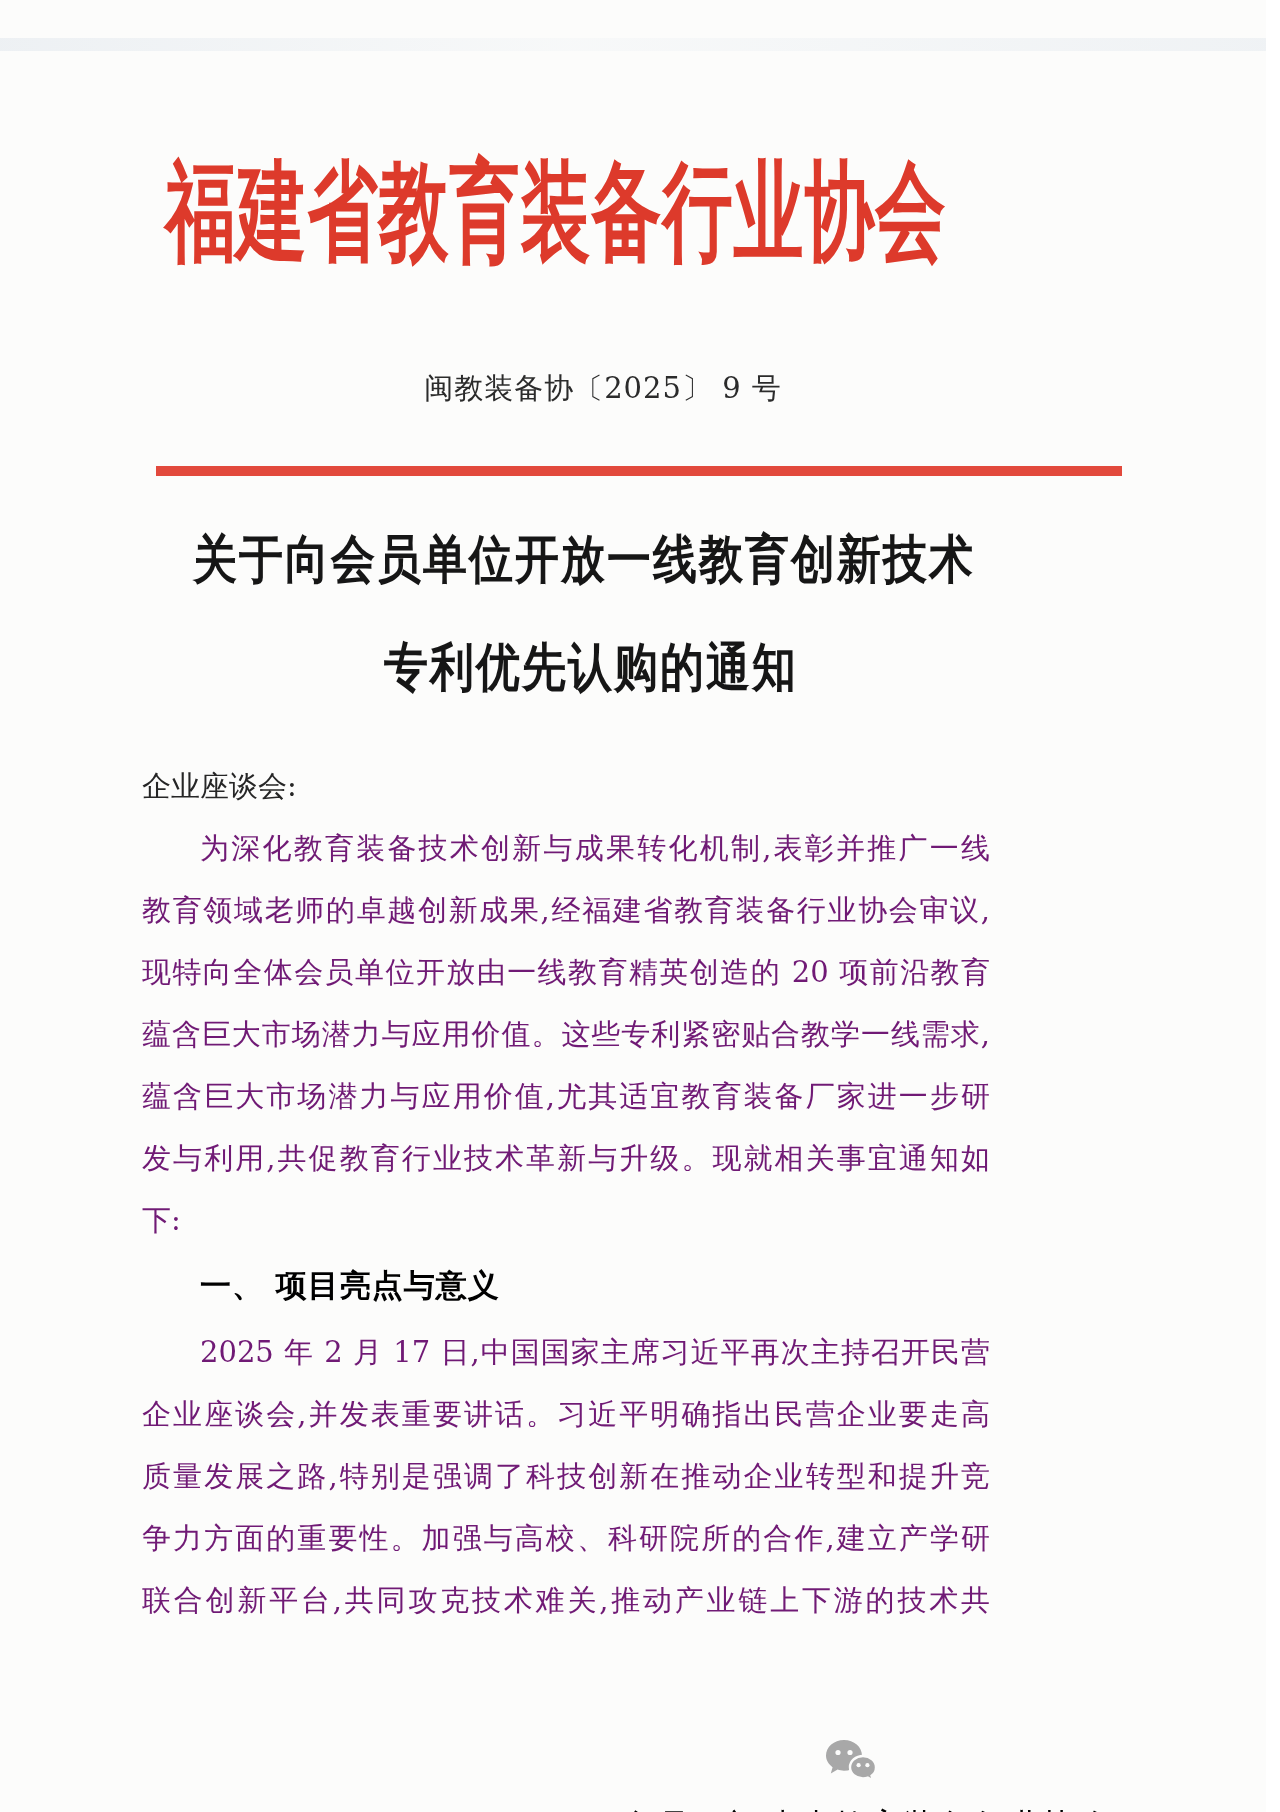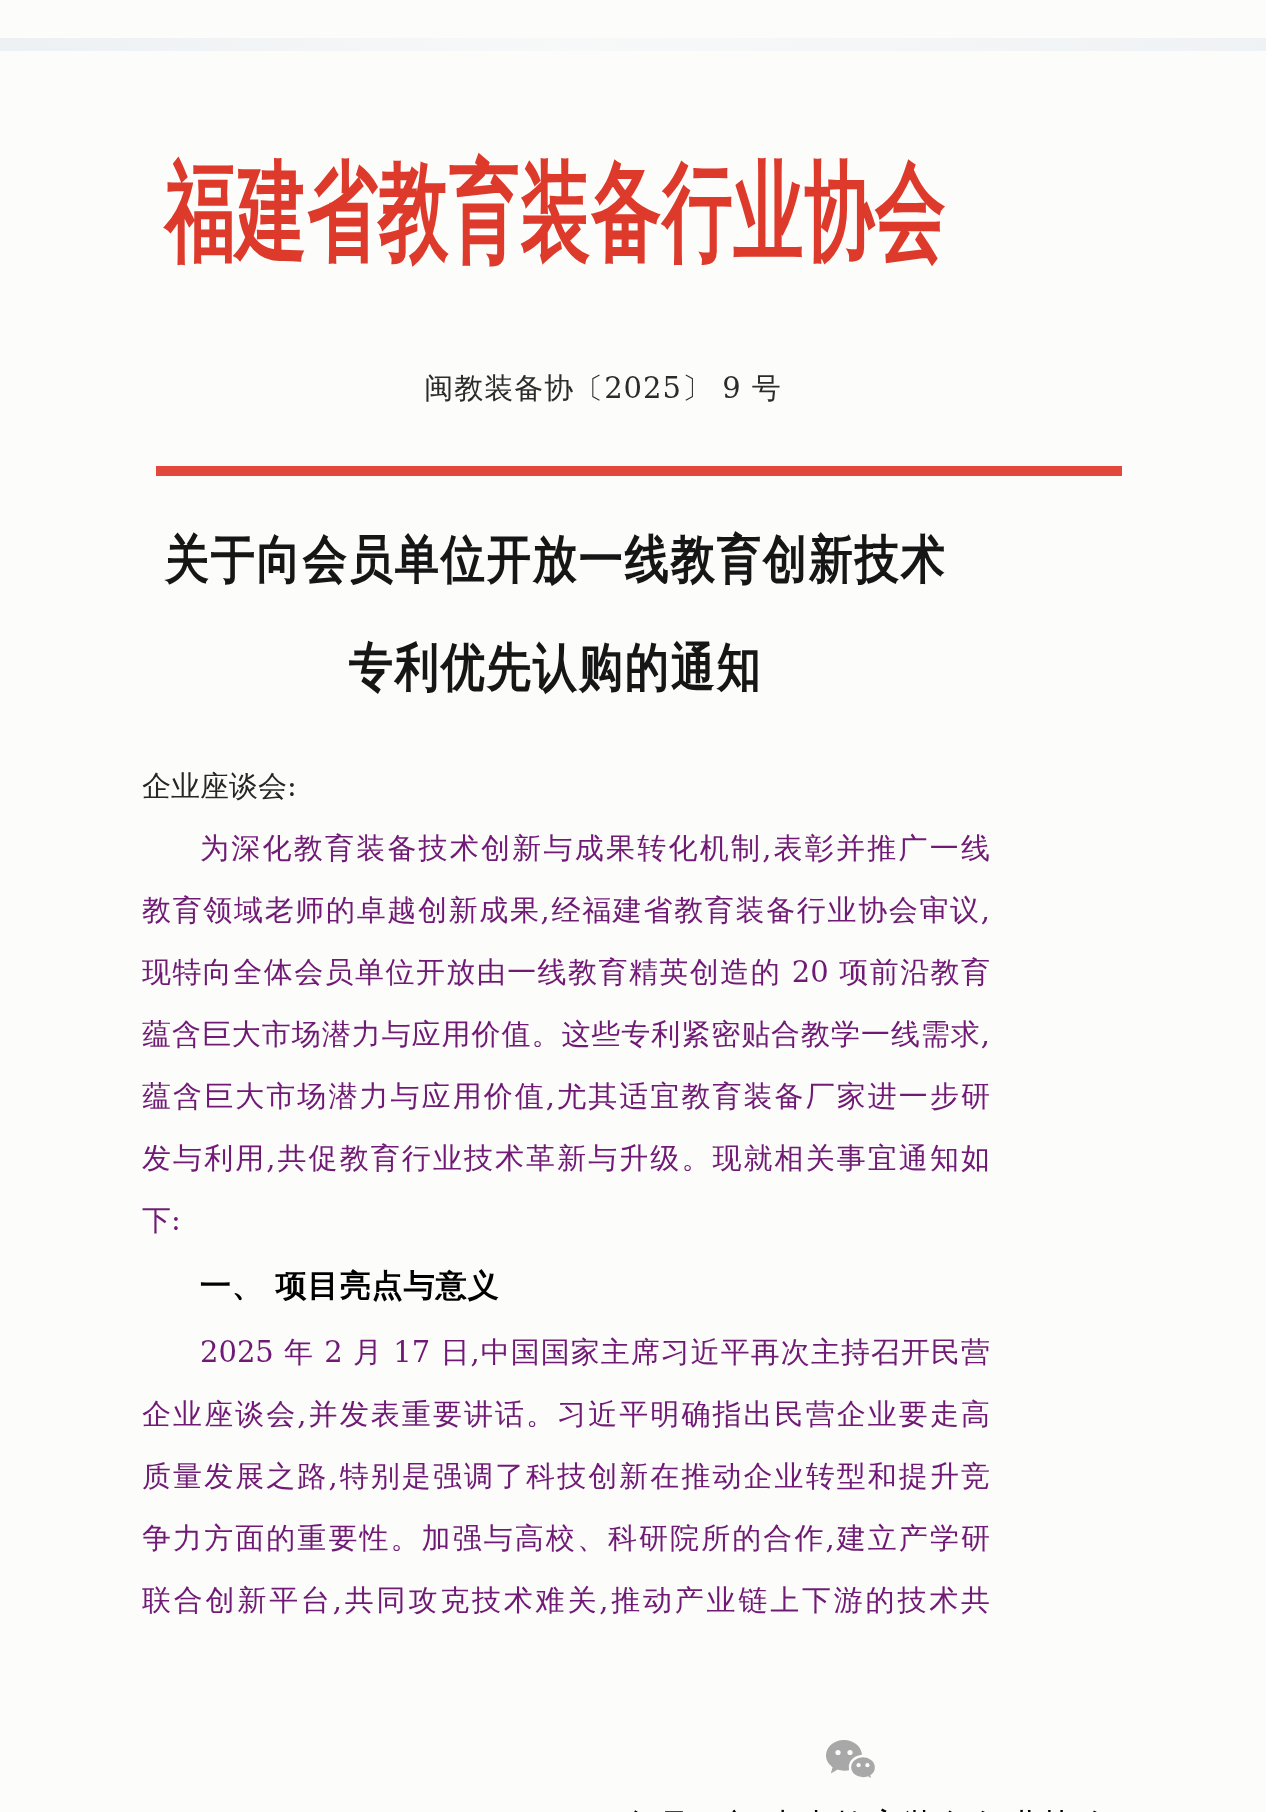--- a/index.html
+++ b/index.html
@@ -26,22 +26,22 @@
   .red-rule{
     position:absolute;top:466px;left:156px;width:966px;height:10px;
     background:#e2493c;
   }
   .doc-title{font-weight:bold;color:#161616;}
   .doc-title span{
     display:inline-block;font-size:44px;line-height:48px;font-weight:bold;
     letter-spacing:2px;white-space:nowrap;
     transform:scaleY(1.18);transform-origin:top center;
   }
-  .doc-title-1{top:531px;}
-  .doc-title-2{top:639px;}
+  .doc-title-1{top:531px;margin-left:28px;}
+  .doc-title-2{top:639px;margin-left:35px;}
   .salutation{
     position:absolute;left:142px;top:755px;width:848px;
     font-size:29px;line-height:62px;
   }
   .body-block{position:absolute;left:142px;width:848px;}
   .p1{top:817px;}
   .p2{top:1321px;}
   .doc-line{
     height:62px;line-height:62px;font-size:29px;color:#701a75;
     text-align:justify;text-align-last:justify;

